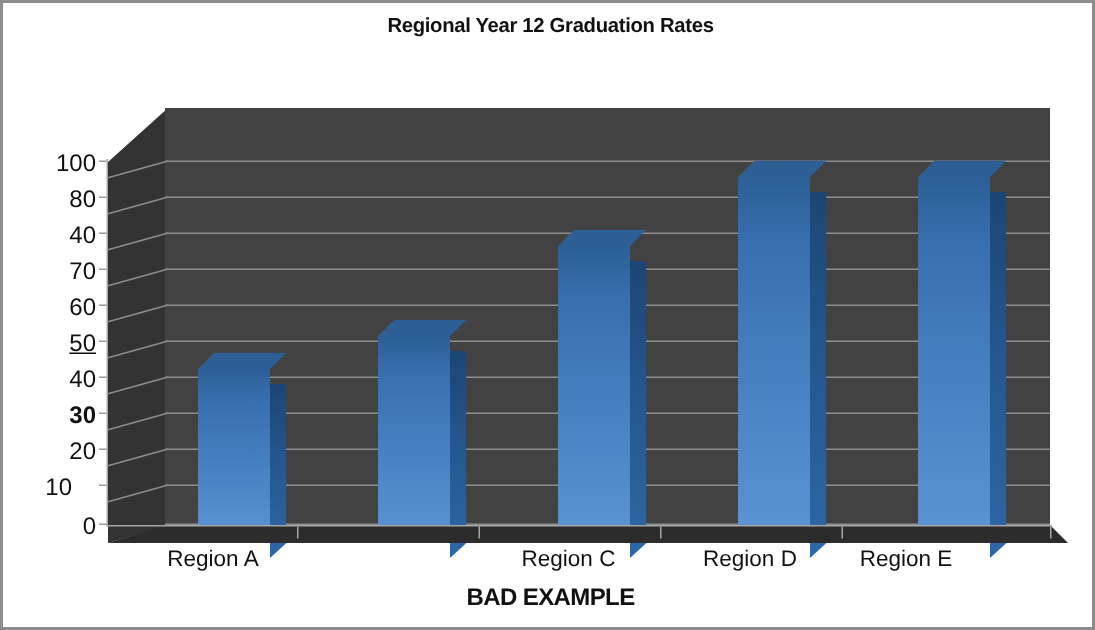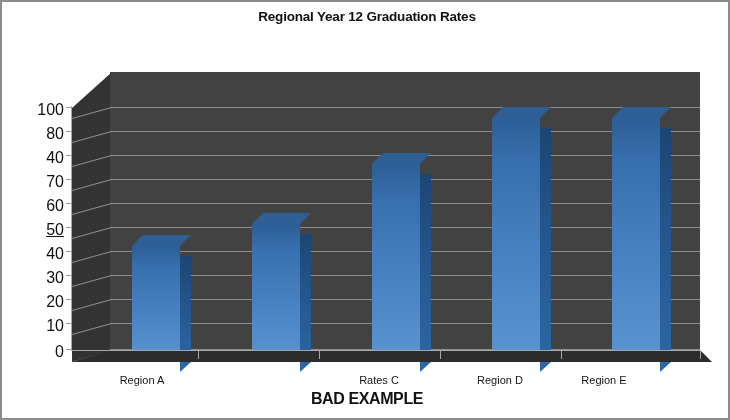--- a/index.html
+++ b/index.html
@@ -165,23 +165,23 @@
   }
   .x-tick-mark {
     position: absolute;
     top: 349px;
     width: 1px;
     height: 8px;
     background: #a6a6a6;
   }
   .x-label {
     position: absolute;
-    top: 372px;
+    top: 362px;
     text-align: center;
-    font-size: 11px;
+    font-size: 15px;
     color: #111111;
     width: 120px;
   }
 </style>
 </head>
 <body>
 
 <div id="chart-frame">
 
   <div id="chart-title">Regional Year 12 Graduation Rates</div>
@@ -249,23 +249,23 @@
   <div id="y-axis-line"></div>
   <div id="x-axis-line"></div>
 
   <div class="y-tick" style="left:22px; top:99px;">100</div>
   <div class="y-tick" style="left:22px; top:123px;">80</div>
   <div class="y-tick" style="left:22px; top:147px;">40</div>
   <div class="y-tick" style="left:22px; top:171px;">70</div>
   <div class="y-tick" style="left:22px; top:195px;">60</div>
   <div class="y-tick" style="left:22px; top:219px;text-decoration:underline;">50</div>
   <div class="y-tick" style="left:22px; top:243px;">40</div>
-  <div class="y-tick" style="left:22px; top:267px;">30</div>
+  <div class="y-tick" style="left:22px; top:267px;font-weight:bold;">30</div>
   <div class="y-tick" style="left:22px; top:291px;">20</div>
-  <div class="y-tick" style="left:22px; top:315px;">10</div>
+  <div class="y-tick" style="left:6px; top:315px;">10</div>
   <div class="y-tick" style="left:22px; top:341px;">0</div>
 
   <div class="y-tick-mark" style="left:64px; top:105px;"></div>
   <div class="y-tick-mark" style="left:64px; top:129px;"></div>
   <div class="y-tick-mark" style="left:64px; top:153px;"></div>
   <div class="y-tick-mark" style="left:64px; top:177px;"></div>
   <div class="y-tick-mark" style="left:64px; top:201px;"></div>
   <div class="y-tick-mark" style="left:64px; top:225px;"></div>
   <div class="y-tick-mark" style="left:64px; top:249px;"></div>
   <div class="y-tick-mark" style="left:64px; top:273px;"></div>
@@ -273,18 +273,18 @@
   <div class="y-tick-mark" style="left:64px; top:321px;"></div>
   <div class="y-tick-mark" style="left:64px; top:347px;"></div>
 
   <div class="x-tick-mark" style="left:196px;"></div>
   <div class="x-tick-mark" style="left:317px;"></div>
   <div class="x-tick-mark" style="left:438px;"></div>
   <div class="x-tick-mark" style="left:559px;"></div>
   <div class="x-tick-mark" style="left:698px;"></div>
 
   <div class="x-label" style="left:80px;">Region A</div>
-  <div class="x-label" style="left:317px;">Rates C</div>
+  <div class="x-label" style="left:317px;">Region C</div>
   <div class="x-label" style="left:438px;">Region D</div>
   <div class="x-label" style="left:542px;">Region E</div>
 
   <div id="x-axis-title">BAD EXAMPLE</div>
 </div>
 
 </body></html>

